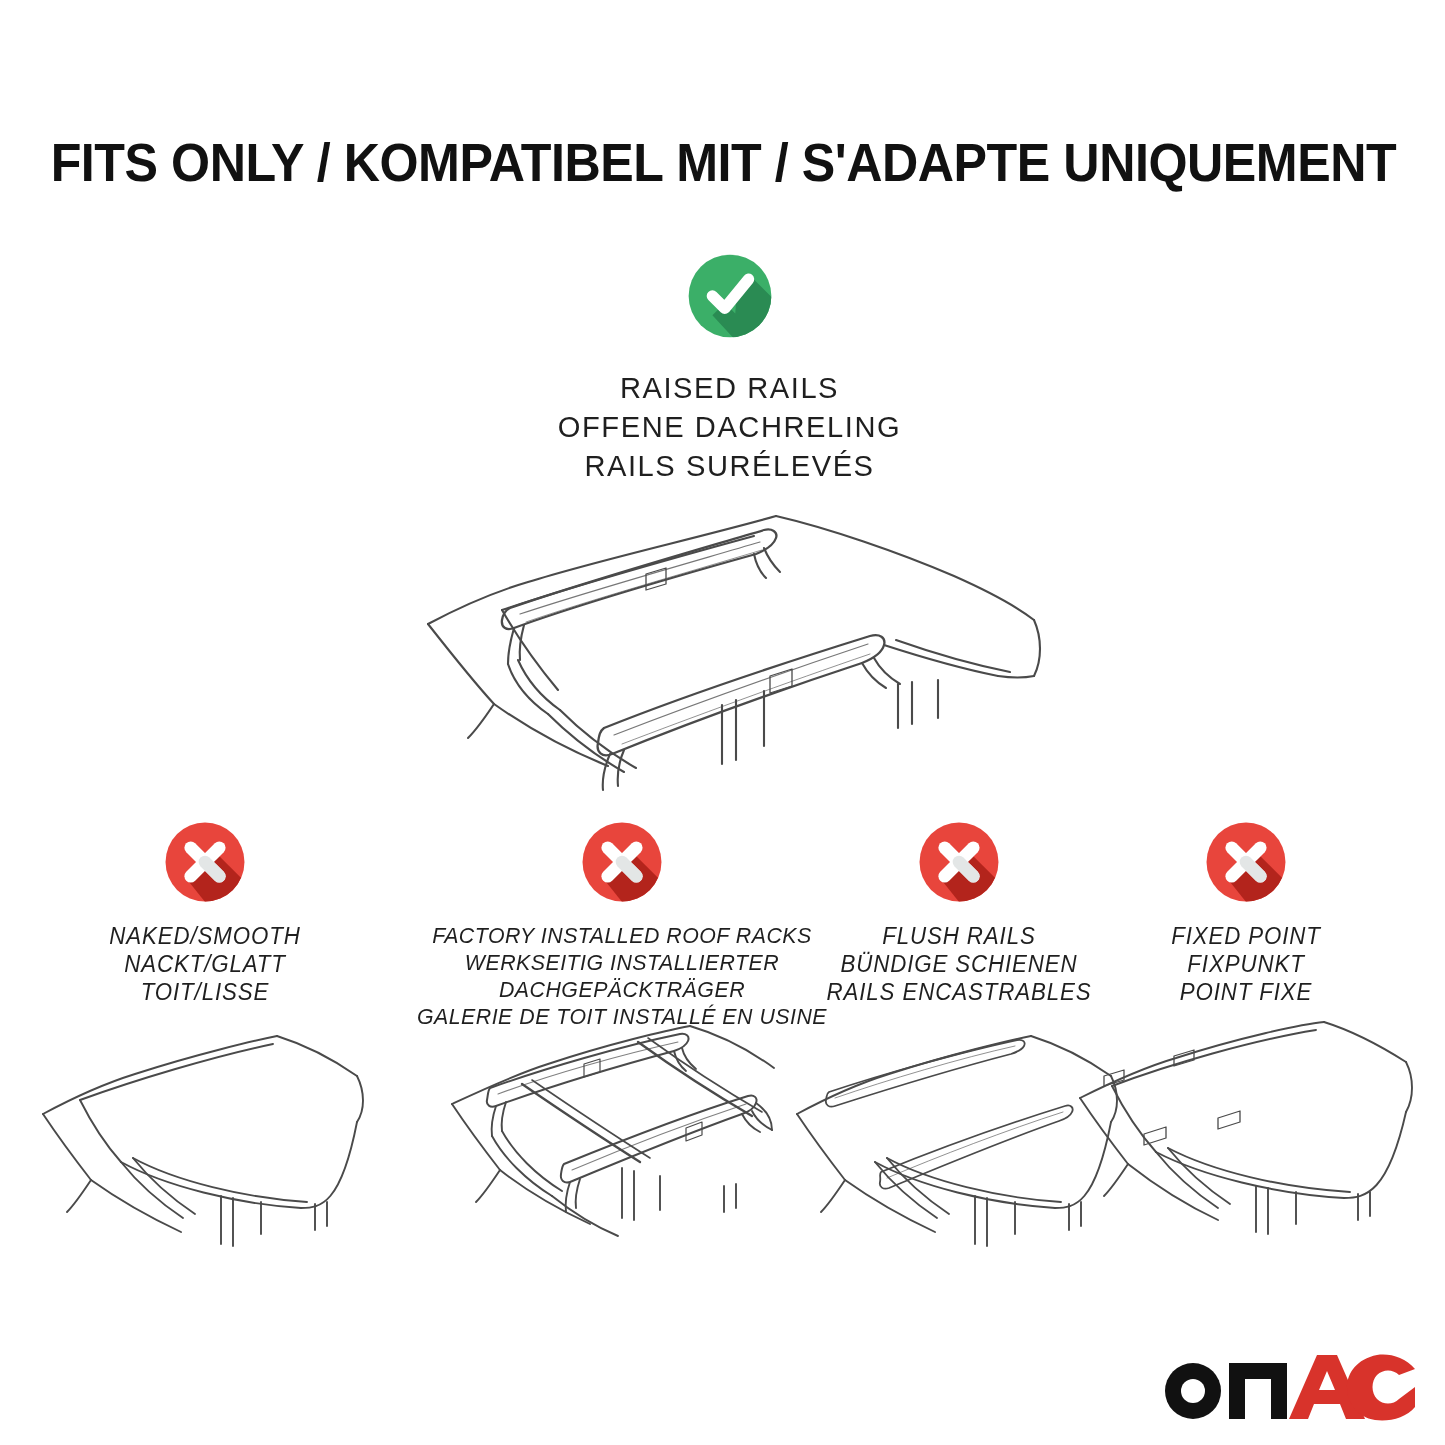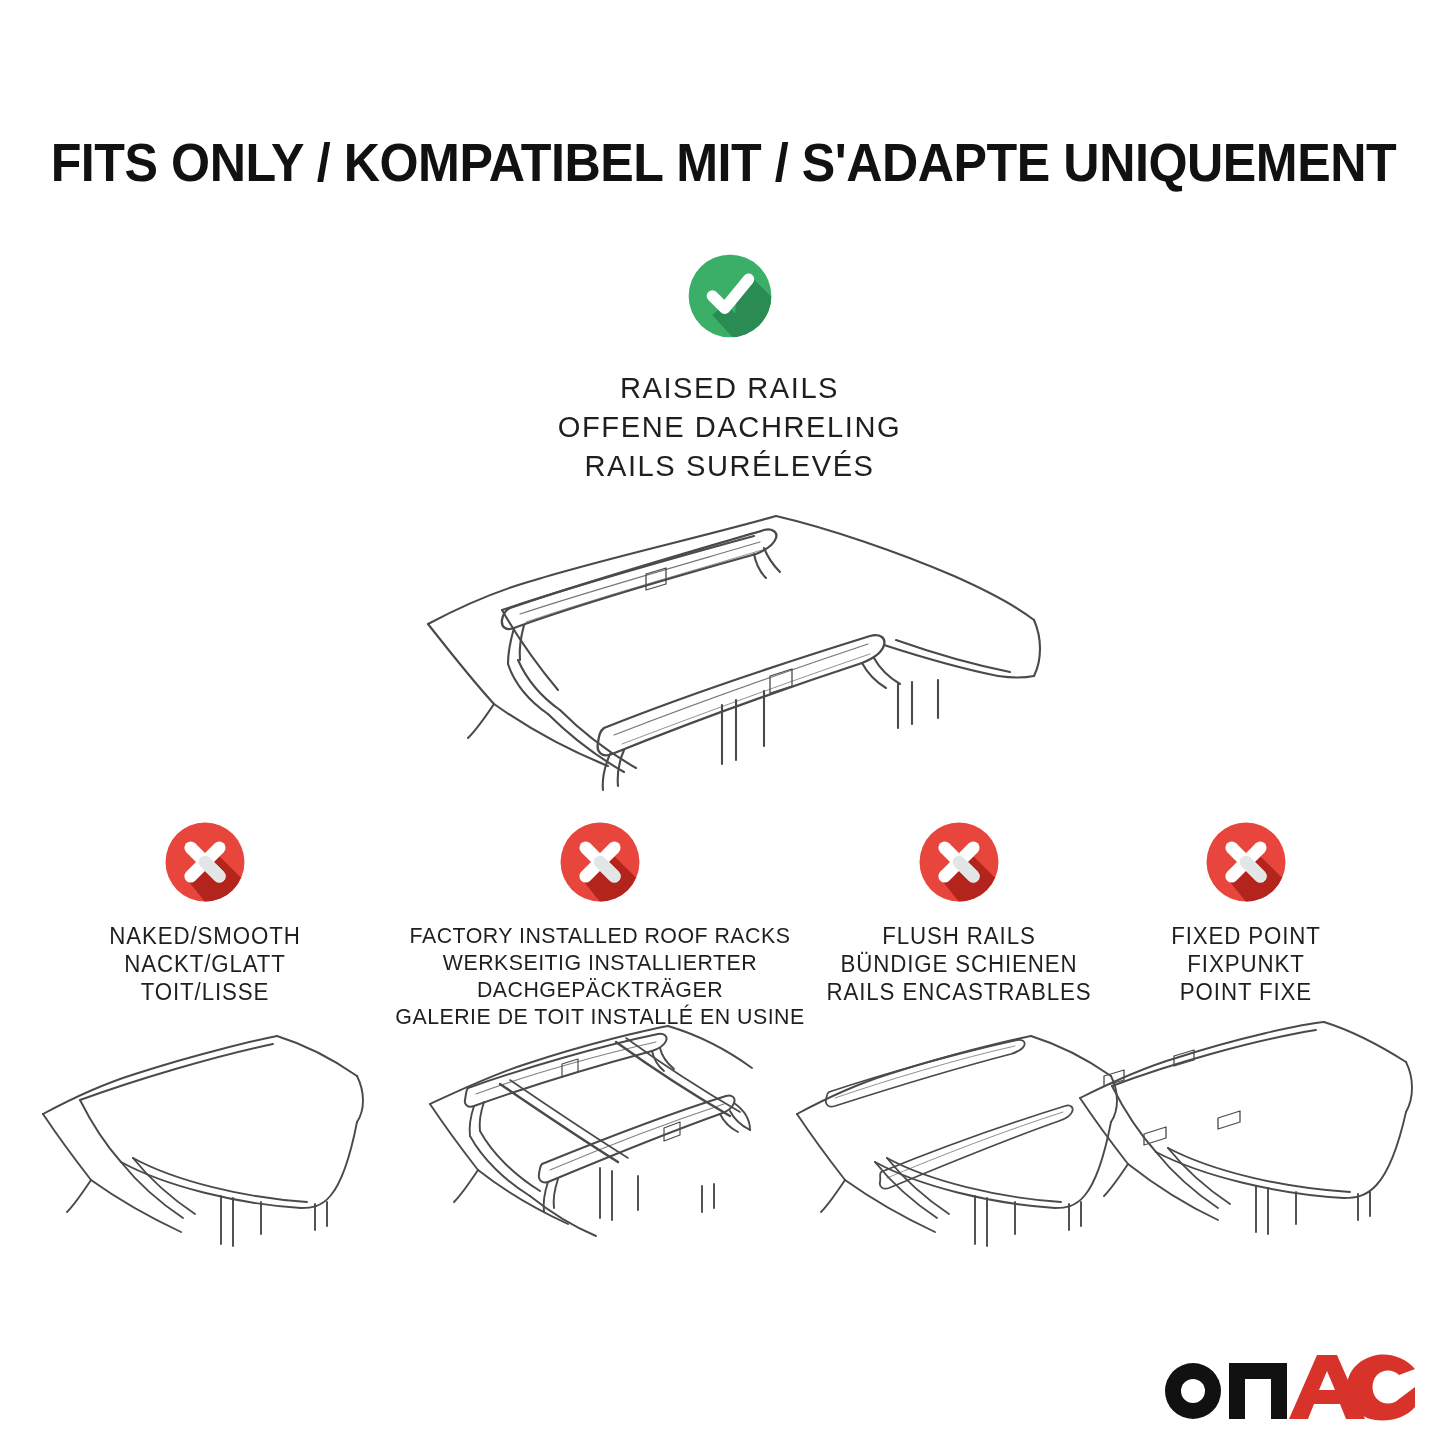--- a/index.html
+++ b/index.html
@@ -82,28 +82,29 @@
     height: 300px;
   }
 
   
   .grid {
     position: absolute;
     left: 0;
     top: 820px;
     width: 1229px;
     height: 470px;
+    font-style: italic;
   }
   .col {
     position: absolute;
     top: 0;
     text-align: center;
   }
   .col-0 { left: 50px;   width: 310px; }
-  .col-1 { left: 370px;  width: 460px; }
+  .col-1 { left: 392px;  width: 460px; }
   .col-2 { left: 799px;  width: 320px; }
   .col-3 { left: 1106px; width: 280px; }
 
   .icon-no {
     display: inline-block;
     width: 84px;
     height: 84px;
     position: relative;
   }
   .col .label-block {

